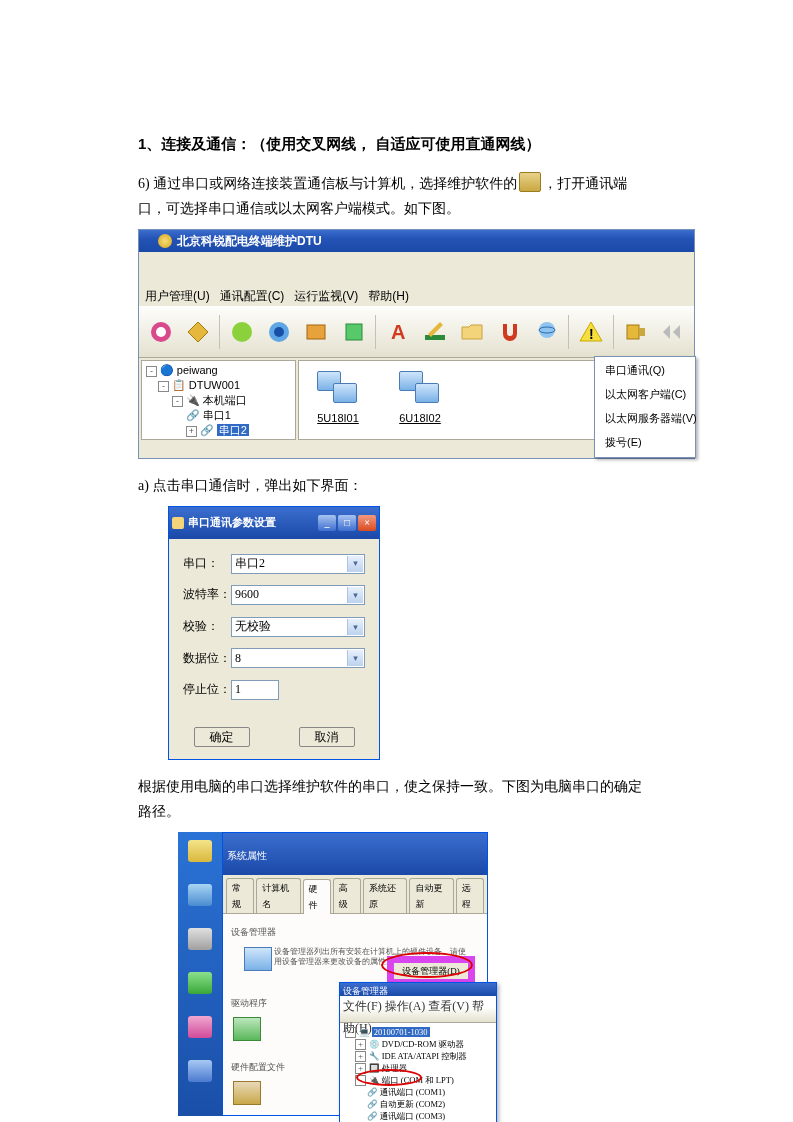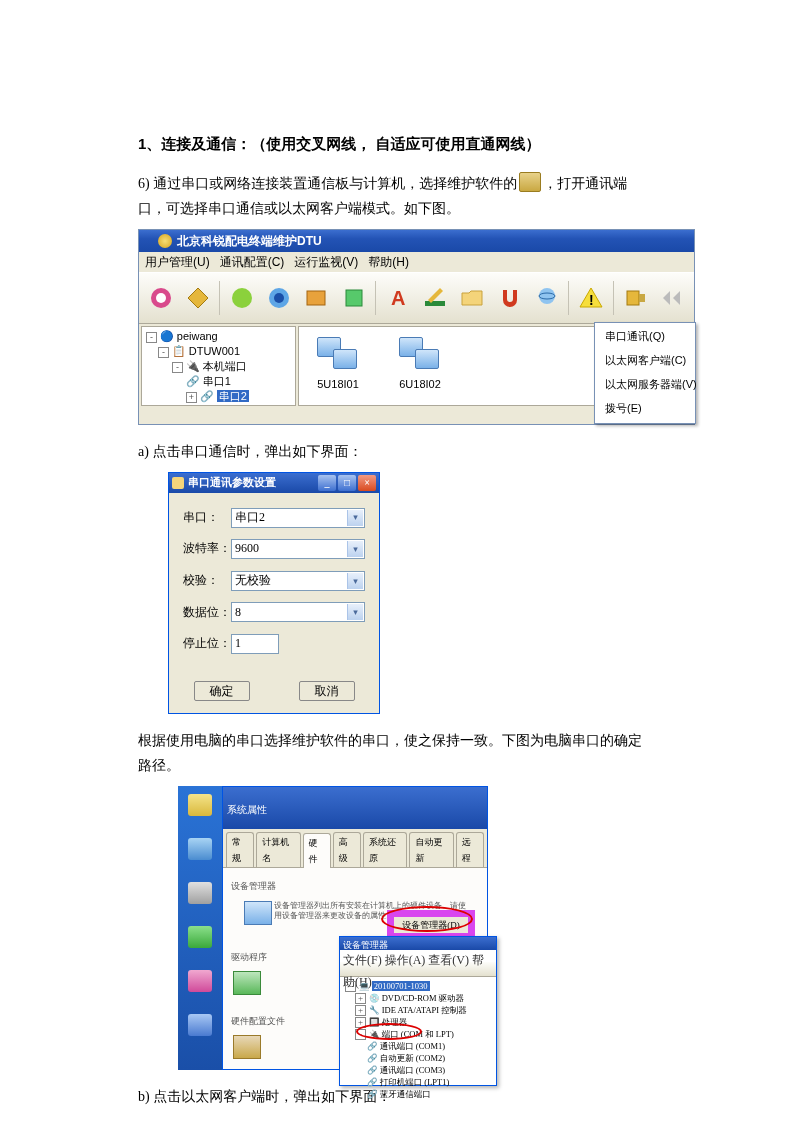--- a/index.html
+++ b/index.html
@@ -59,20 +59,21 @@
   border-radius: 50%;
   margin-right: 5px;
 }
 .menubar {
   height: 20px;
   display: flex;
   align-items: center;
   gap: 10px;
   padding: 0 6px;
   color: #000;
+  margin-top: 34px;
 }
 .menubar span { white-space: nowrap; }
 .toolbar {
   height: 50px;
   background: linear-gradient(#fdfdfa,#e4e1cf);
   border-top: 1px solid #fff;
   border-bottom: 1px solid #aca899;
   display: flex;
   align-items: center;
   padding: 0 6px;
@@ -104,20 +105,21 @@
 .main-pane {
   flex:1;
   background:#fff;
   border:1px solid #aca899;
   margin:2px 2px 2px 0;
   display:flex;
   align-items:center;
   gap:40px;
   padding-left:18px;
   font-size:11px;
+  text-decoration:underline;
 }
 .dev { text-align:center; }
 .dev .dicon {
   width:42px;height:36px;
   position:relative;
   margin: 0 auto 2px auto;
 }
 .dicon .mon{position:absolute;width:22px;height:18px;background:linear-gradient(#cfe5fa,#7ab1e8);border:1px solid #4a7bb5;border-radius:2px;}
 .dicon .m1{left:0;top:0;}
 .dicon .m2{left:16px;top:12px;}
@@ -136,21 +138,21 @@
 
 
 .dialog {
   width: 210px;
   background: #ece9d8;
   border: 1px solid #0054e3;
   margin: 6px 0 14px 30px;
   font-size: 12px;
 }
 .dlg-title {
-  height: 20px;
+  height: 32px;
   background: linear-gradient(#3b6ecf,#1a49a8);
   color:#fff;
   display:flex;
   align-items:center;
   padding: 0 3px;
 }
 .dlg-title .t { flex:1; padding-left:4px; font-weight:bold; font-size:11px;}
 .winbtn { width:18px;height:16px;margin-left:2px;display:flex;align-items:center;justify-content:center;font-size:10px;font-weight:bold;}
 .winbtn.min,.winbtn.max{background:linear-gradient(#a8c3f0,#3d6fd0);color:#fff;border-radius:2px;}
 .winbtn.close{background:linear-gradient(#f29a82,#d94a1f);color:#fff;border-radius:2px;}

